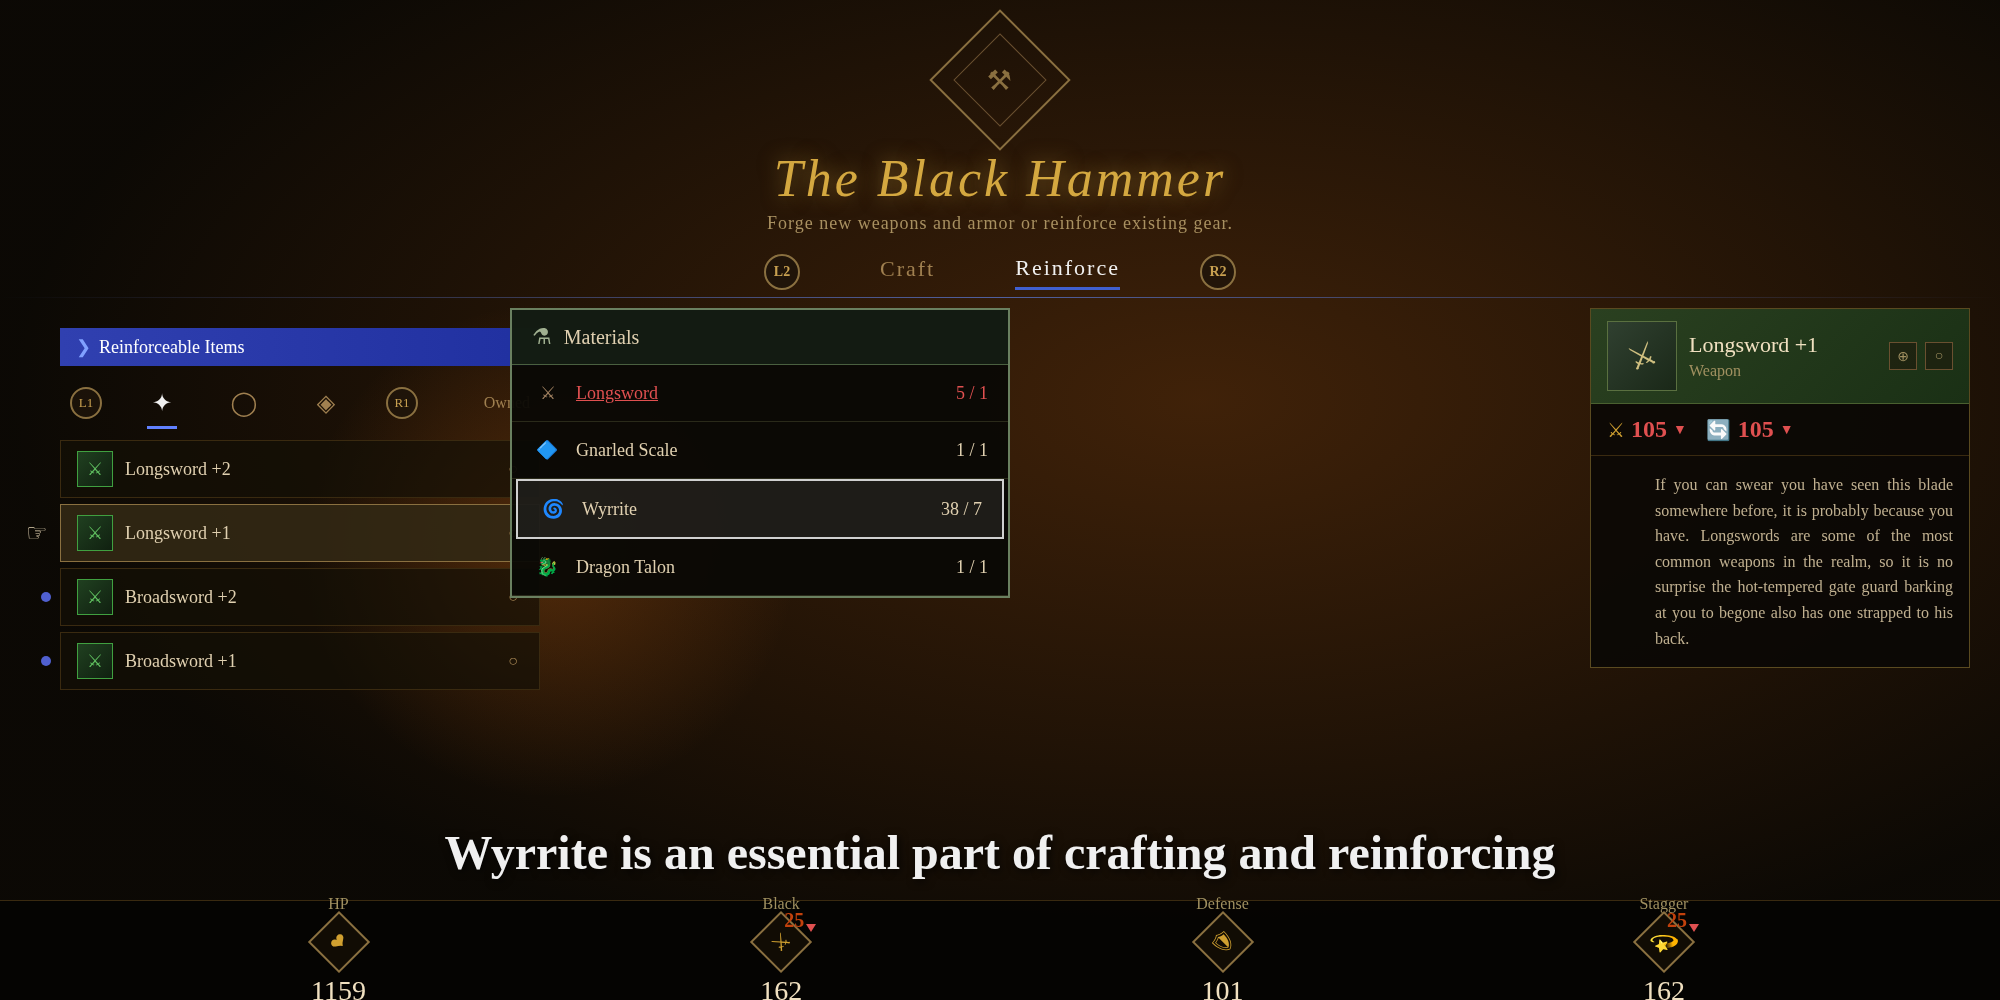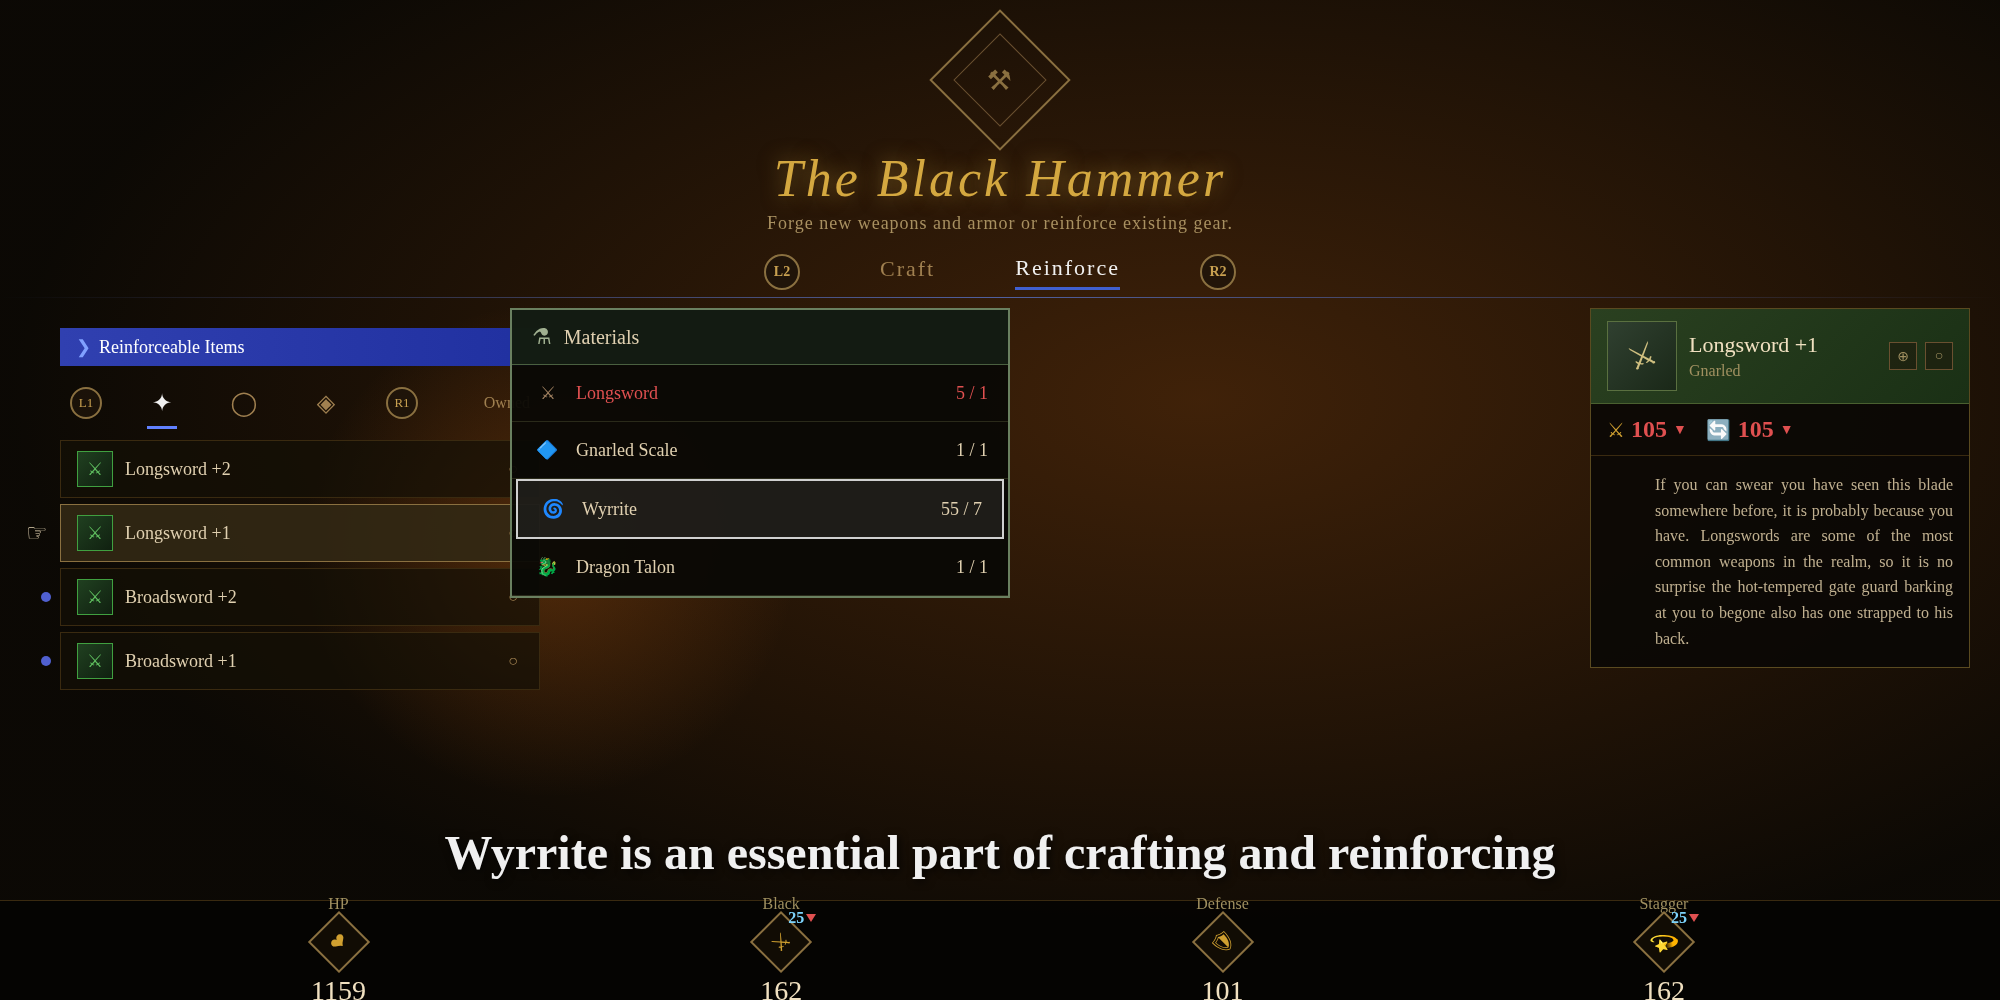--- a/index.html
+++ b/index.html
@@ -333,20 +333,21 @@
       font-size: 18px;
     }
 
     .material-name {
       flex: 1;
       font-size: 18px;
     }
 
     .material-name.missing {
       color: #e05050;
+      text-decoration: underline;
     }
 
     .material-name.available {
       color: #e0d0b0;
     }
 
     .material-count {
       font-size: 18px;
       color: #e0d0b0;
     }
@@ -525,25 +526,25 @@
       left: 50%;
       transform: translate(-50%, -50%) rotate(-45deg);
       font-size: 20px;
       color: #d0a030;
     }
 
     .delta-badge {
       position: absolute;
       top: -8px;
       right: -10px;
-      color: #7dd3fc;
-      font-size: 16px;
+      color: #c2410c;
+      font-size: 20px;
       font-weight: bold;
       display: flex;
-      align-items: center;
+      align-items: flex-end;
       gap: 2px;
     }
 
     .down-arrow {
       display: inline-block;
       width: 0;
       height: 0;
       border-left: 5px solid transparent;
       border-right: 5px solid transparent;
       border-top: 8px solid #e05050;
@@ -642,38 +643,38 @@
 
     <div class="material-row">
       <div class="material-icon" style="color:#5080d0;">🔷</div>
       <span class="material-name available">Gnarled Scale</span>
       <span class="material-count">1 / 1</span>
     </div>
 
     <div class="material-row highlighted">
       <div class="material-icon" style="color:#60b090;">🌀</div>
       <span class="material-name available">Wyrrite</span>
-      <span class="material-count">55 / 7</span>
+      <span class="material-count">38 / 7</span>
     </div>
 
     <div class="material-row">
       <div class="material-icon" style="color:#50a060;">🐉</div>
       <span class="material-name available">Dragon Talon</span>
       <span class="material-count">1 / 1</span>
     </div>
   </div>
 
   <div class="right-panel" style="top: 0px; right: 30px;">
     <div class="detail-header">
       <div class="detail-item-img">
         <span style="font-size:32px; color:#d0c080; transform:rotate(-20deg) scaleX(-1); display:inline-block;">⚔</span>
       </div>
       <div>
         <div class="detail-item-name">Longsword +1</div>
-        <div class="detail-item-type">Gnarled</div>
+        <div class="detail-item-type">Weapon</div>
       </div>
       <div class="detail-actions">
         <div class="detail-action-btn">⊕</div>
         <div class="detail-action-btn">○</div>
       </div>
     </div>
 
     <div class="detail-stats">
       <div class="stat-item">
         <span class="stat-icon" style="color:#d0a030;">⚔</span>

